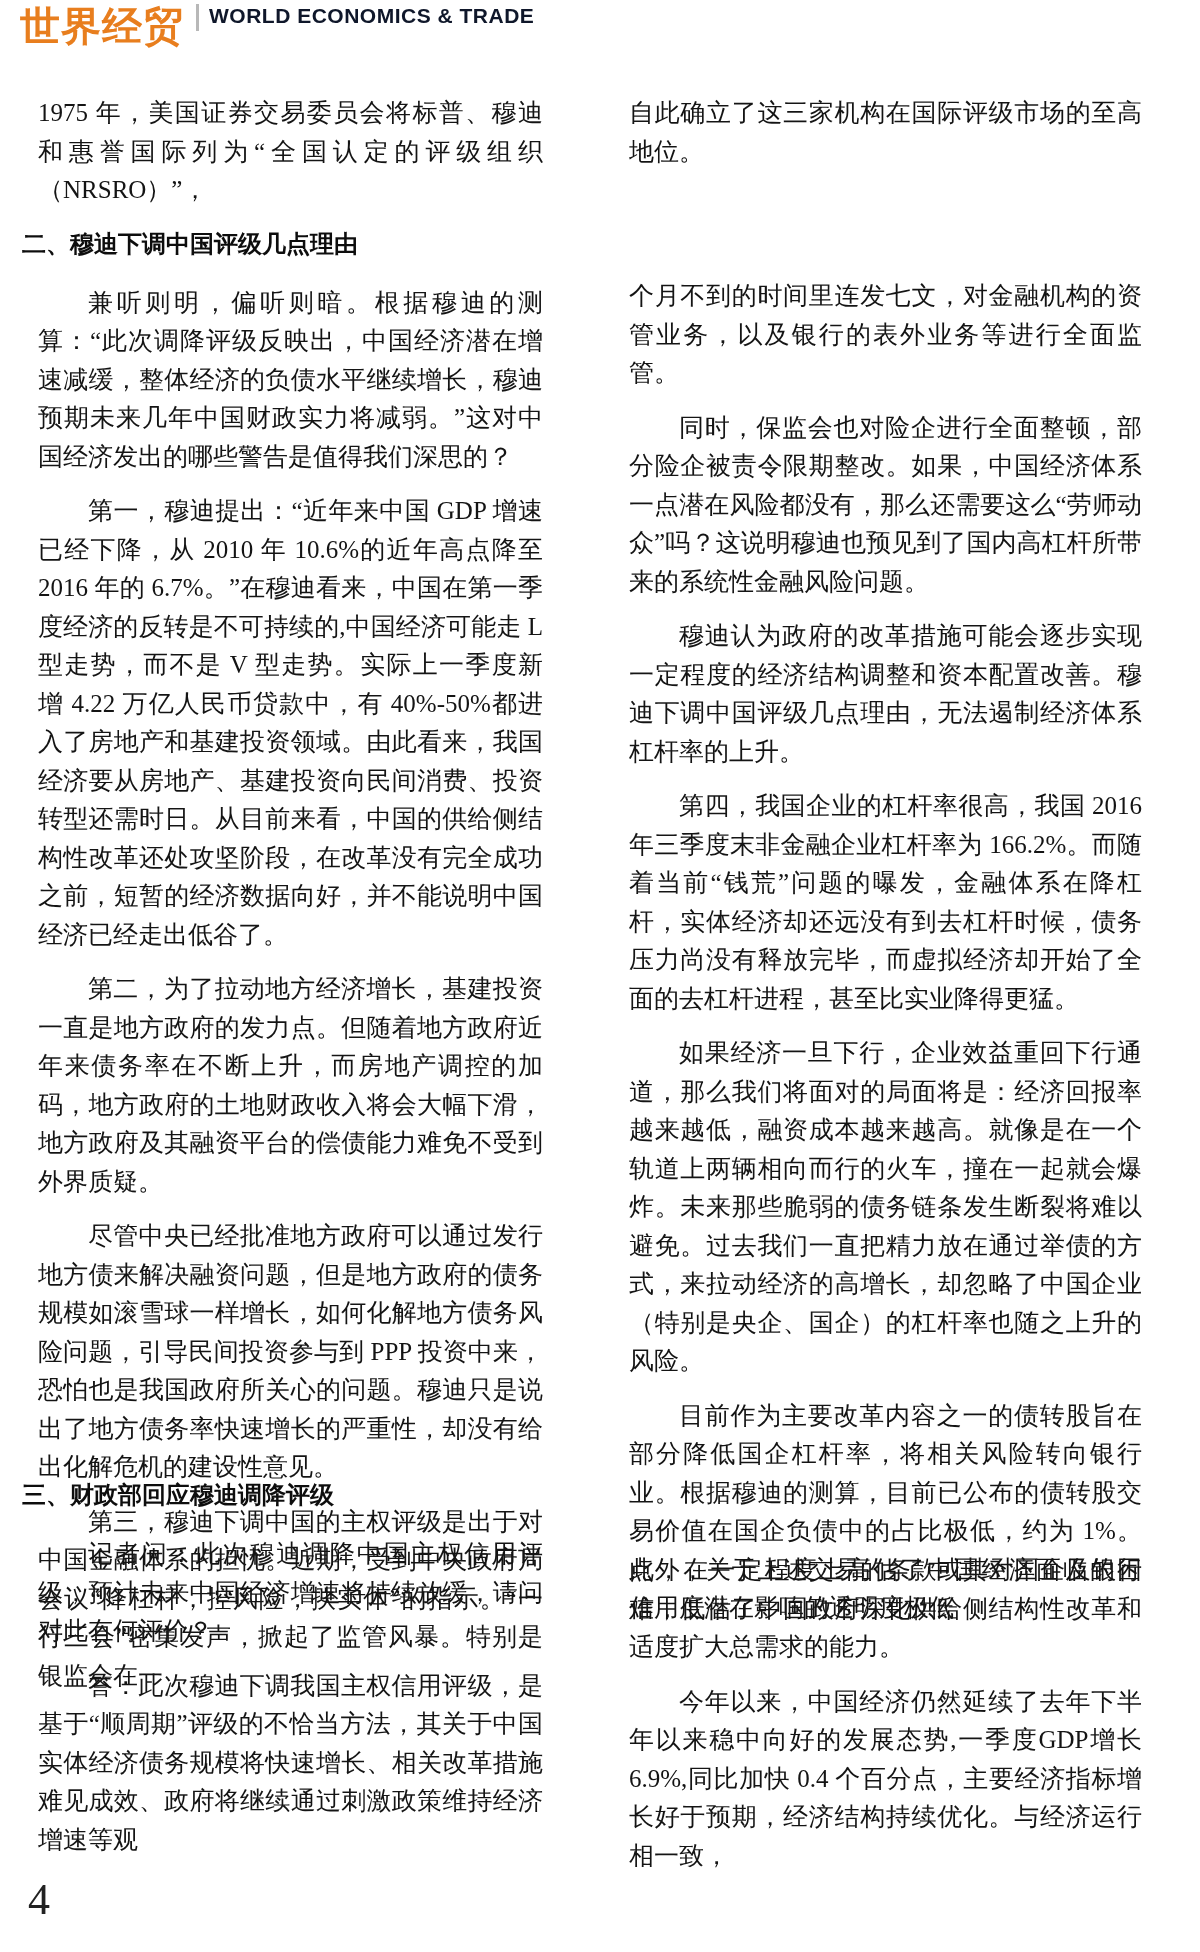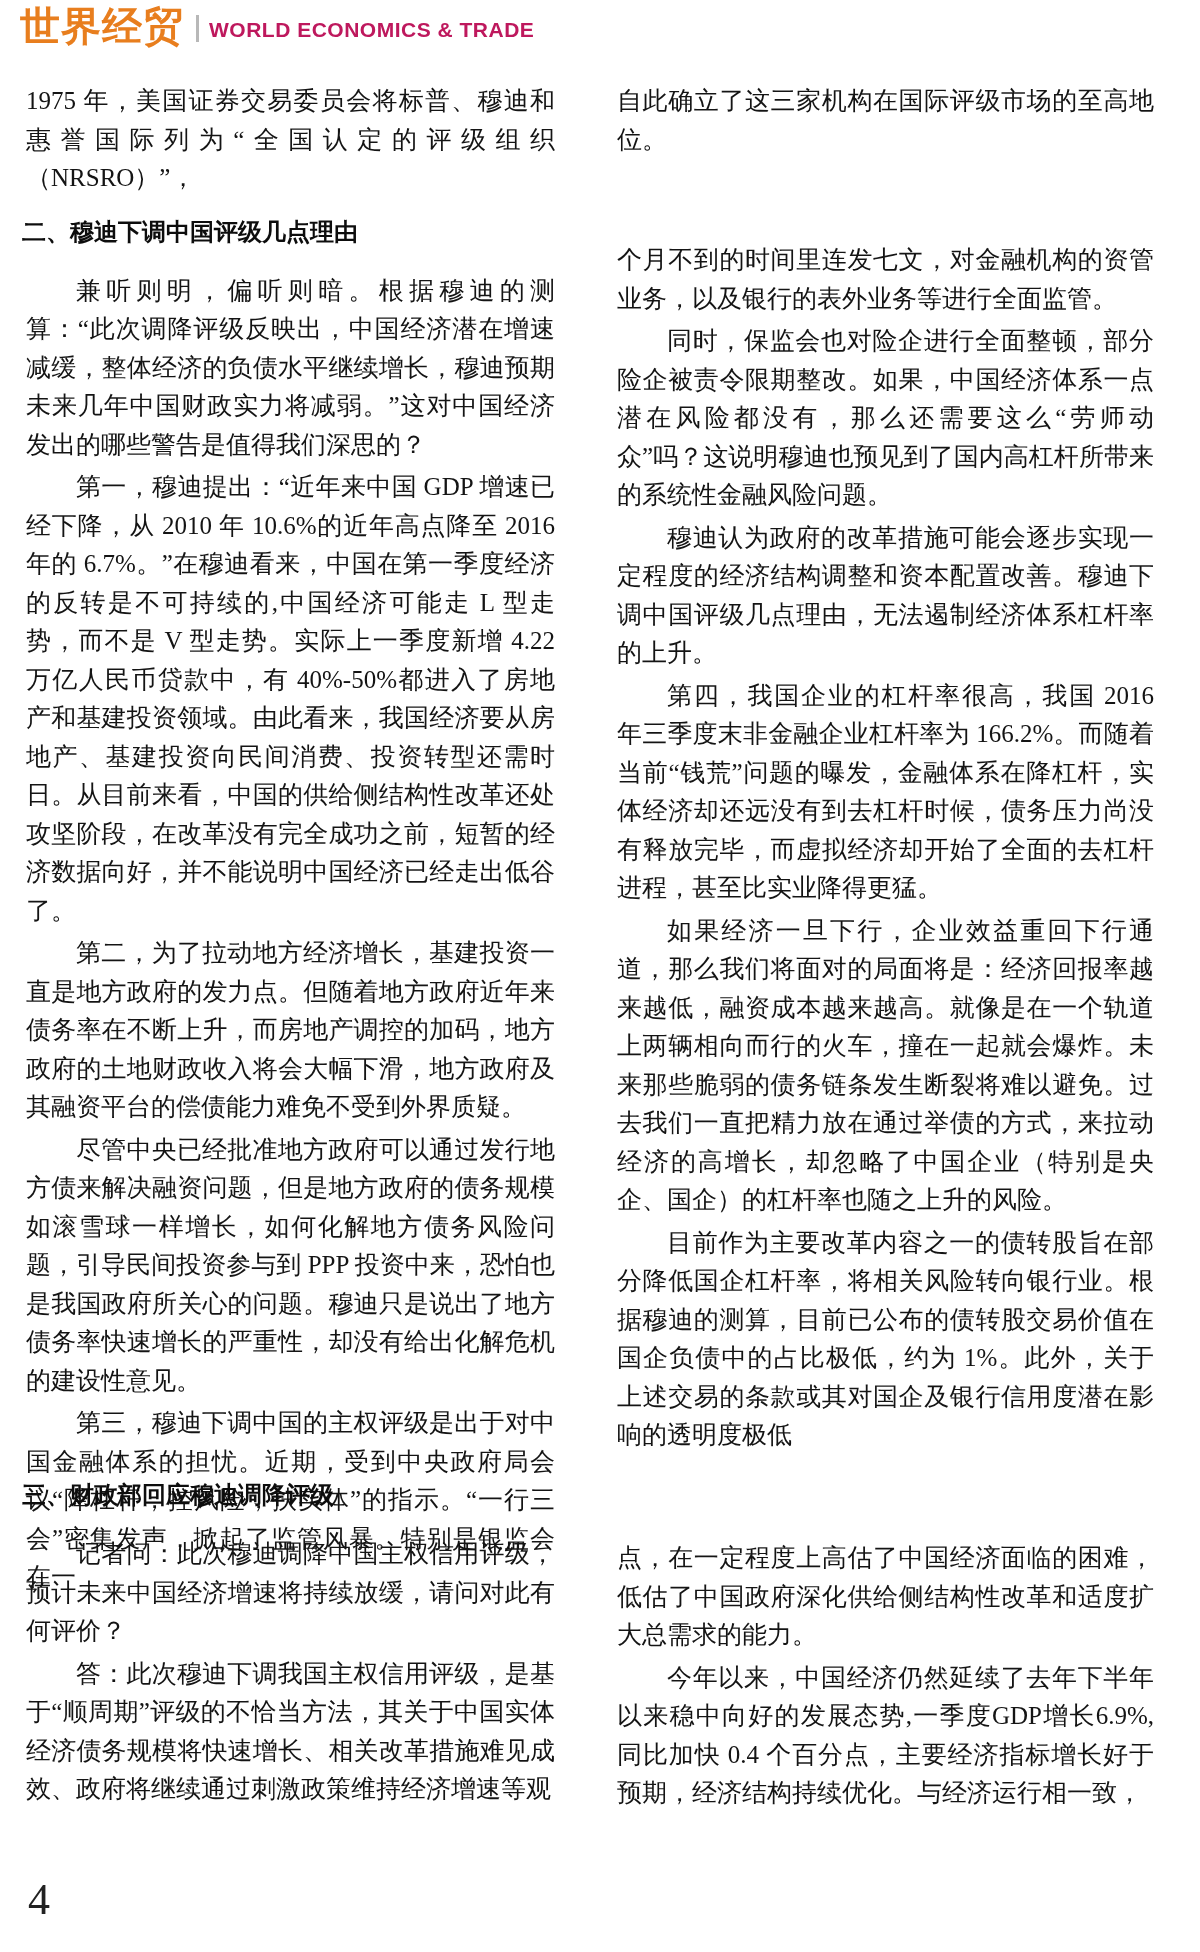--- a/index.html
+++ b/index.html
@@ -14,21 +14,21 @@
     background: #ffffff;
     overflow: hidden;
     color: #111111;
   }
   
   .masthead {
     position: absolute;
     left: 20px;
     top: 4px;
     display: flex;
-    align-items: flex-end;
+    align-items: flex-start;
     white-space: nowrap;
   }
   .logo-zh {
     font-family: "Liberation Sans", "DejaVu Sans", sans-serif;
     font-weight: 700;
     font-size: 40px;
     line-height: 44px;
     color: #E87E1E;
     letter-spacing: 1px;
   }
@@ -37,21 +37,21 @@
     width: 3px;
     height: 27px;
     background: #b8b8b8;
     margin: 0 10px 6px 12px;
   }
   .logo-en {
     font-family: "Liberation Sans", "DejaVu Sans", sans-serif;
     font-weight: 700;
     font-size: 21px;
     line-height: 24px;
-    color: #be185d;
+    color: #0f172a;
     letter-spacing: 0.5px;
     padding-bottom: 6px;
   }
   
   .body-area {
     position: absolute;
     left: 22px;
     top: 78px;
     width: 1156px;
     height: 1800px;
@@ -61,21 +61,21 @@
     top: 0;
     font-family: "Liberation Serif", "DejaVu Serif", serif;
     font-size: 25px;
     line-height: 38.5px;
     text-align: justify;
     color: #141414;
   }
   .col-left  { left: 0;     width: 537px; }
   .col-right { left: 591px; width: 545px; }
   .col.bottom-row { top: 1383px; }
-  .col p { margin: 4px; }
+  .col p { margin: 16px; }
   .col p.indent { text-indent: 2em; }
   .col h2 {
     font-family: Liberation Mono, monospace;
     font-weight: 700;
     font-size: 24px;
     line-height: 36px;
     margin: 18px 0 20px 0;
     text-align: left;
     color: #0d0d0d;
   }

